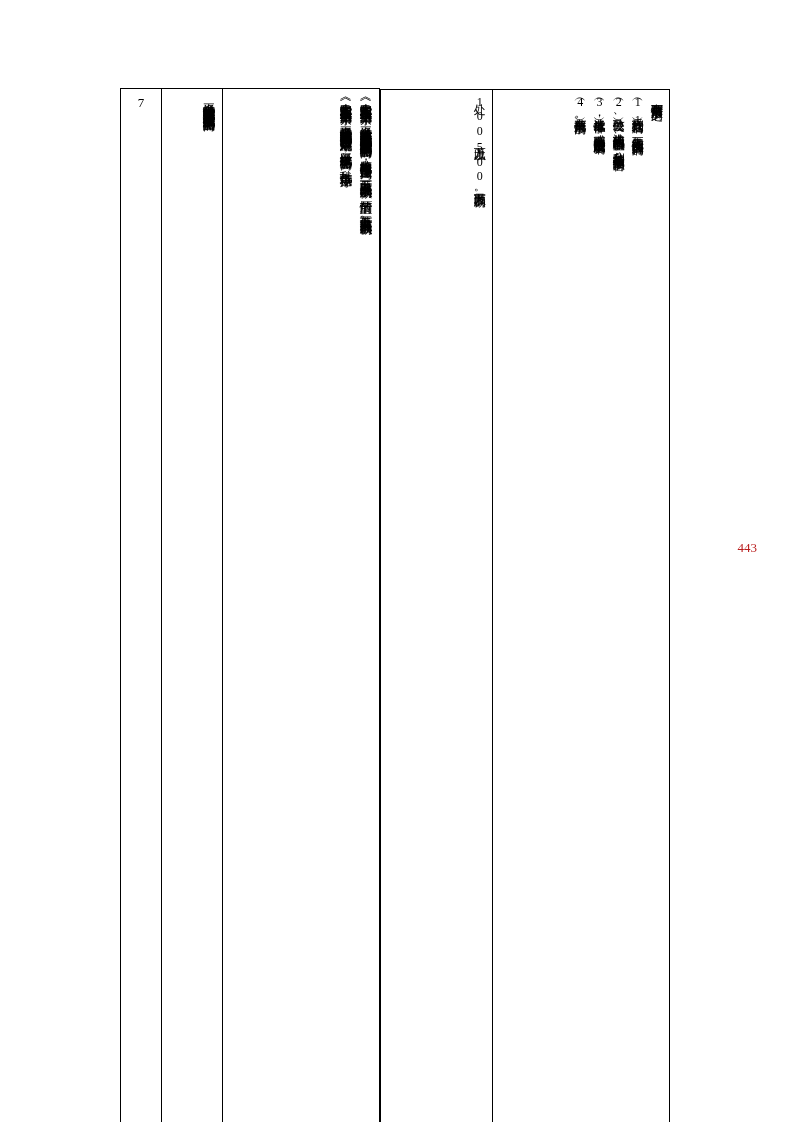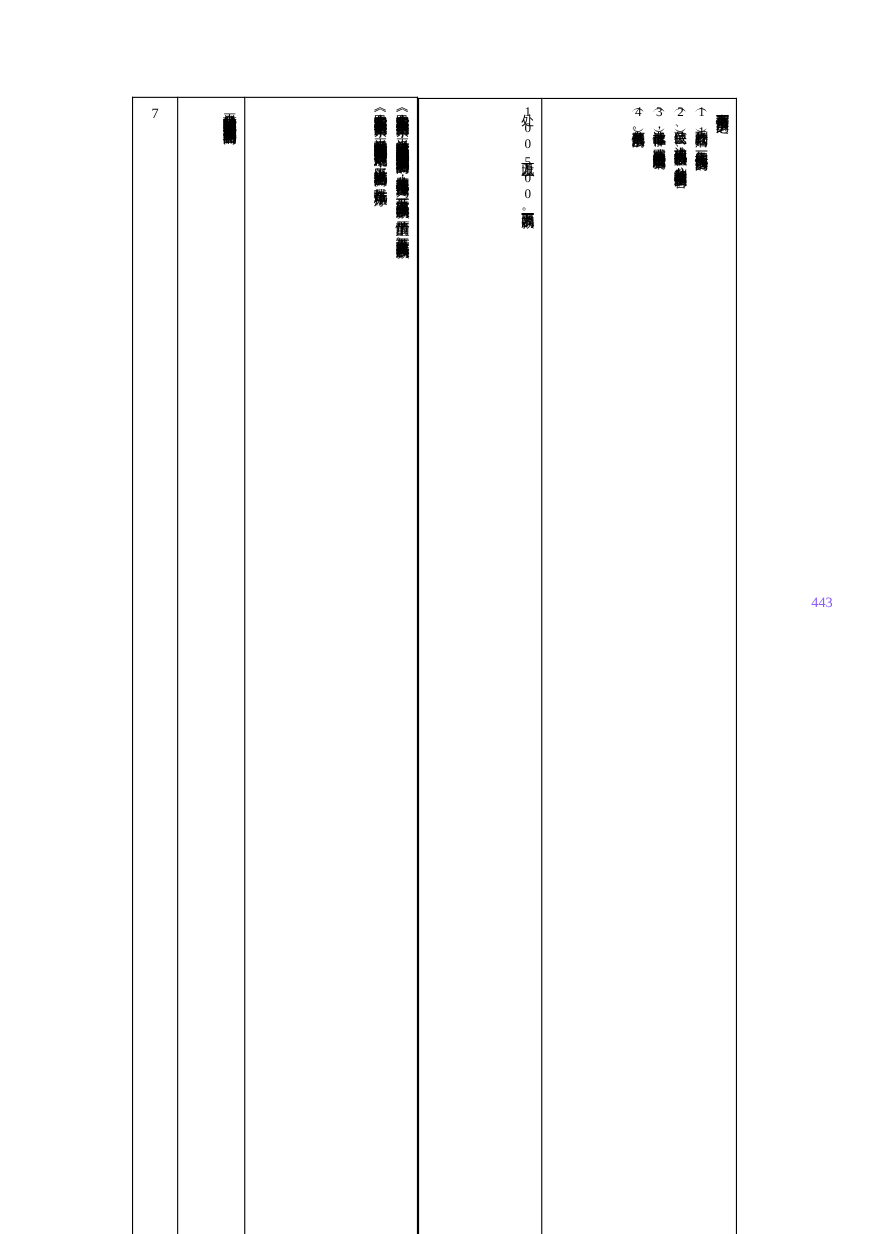--- a/index.html
+++ b/index.html
@@ -16,21 +16,21 @@
     overflow: hidden;
   }
 
   
   .page-number {
     position: absolute;
     right: 36px;
     top: 540px;
     font-size: 13px;
     font-family: "Liberation Serif", serif;
-    color: #8b5cf6;
+    color: #b91c1c;
   }
 
   
   .table-wrap {
     position: absolute;
     left: 120px;
     top: 88px;
     width: 550px;
     height: 950px;
   }

